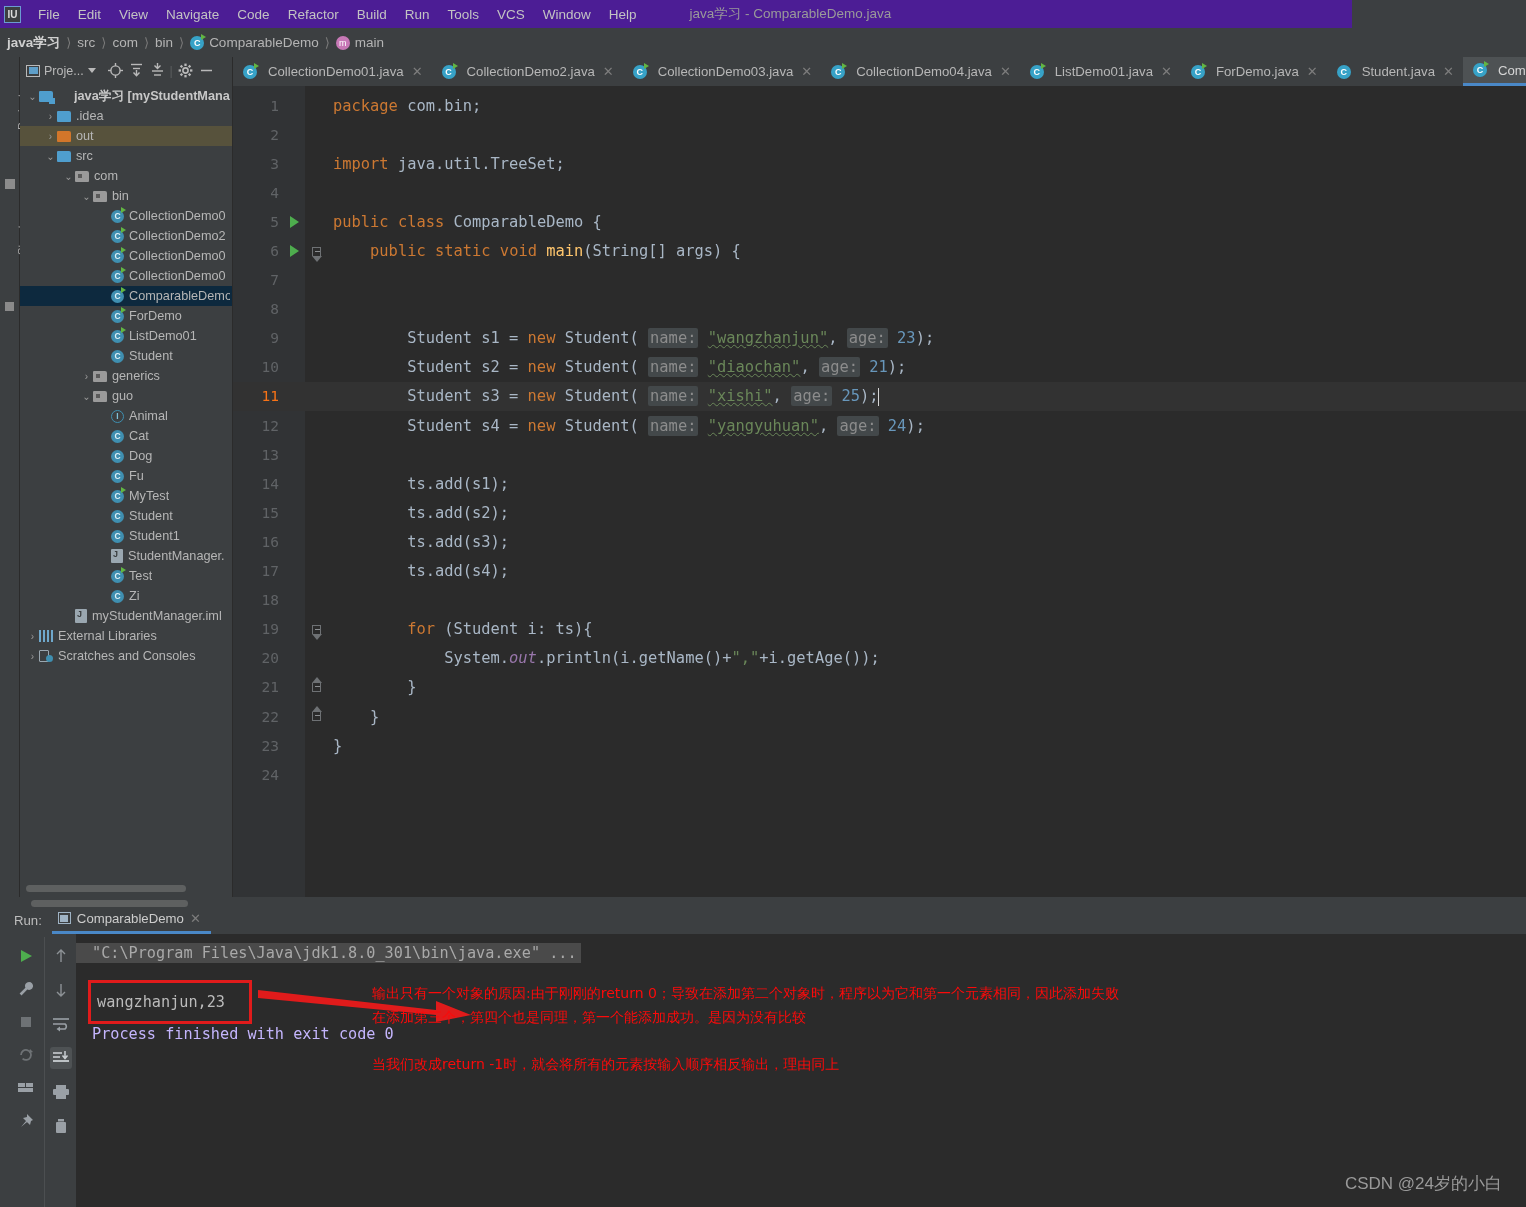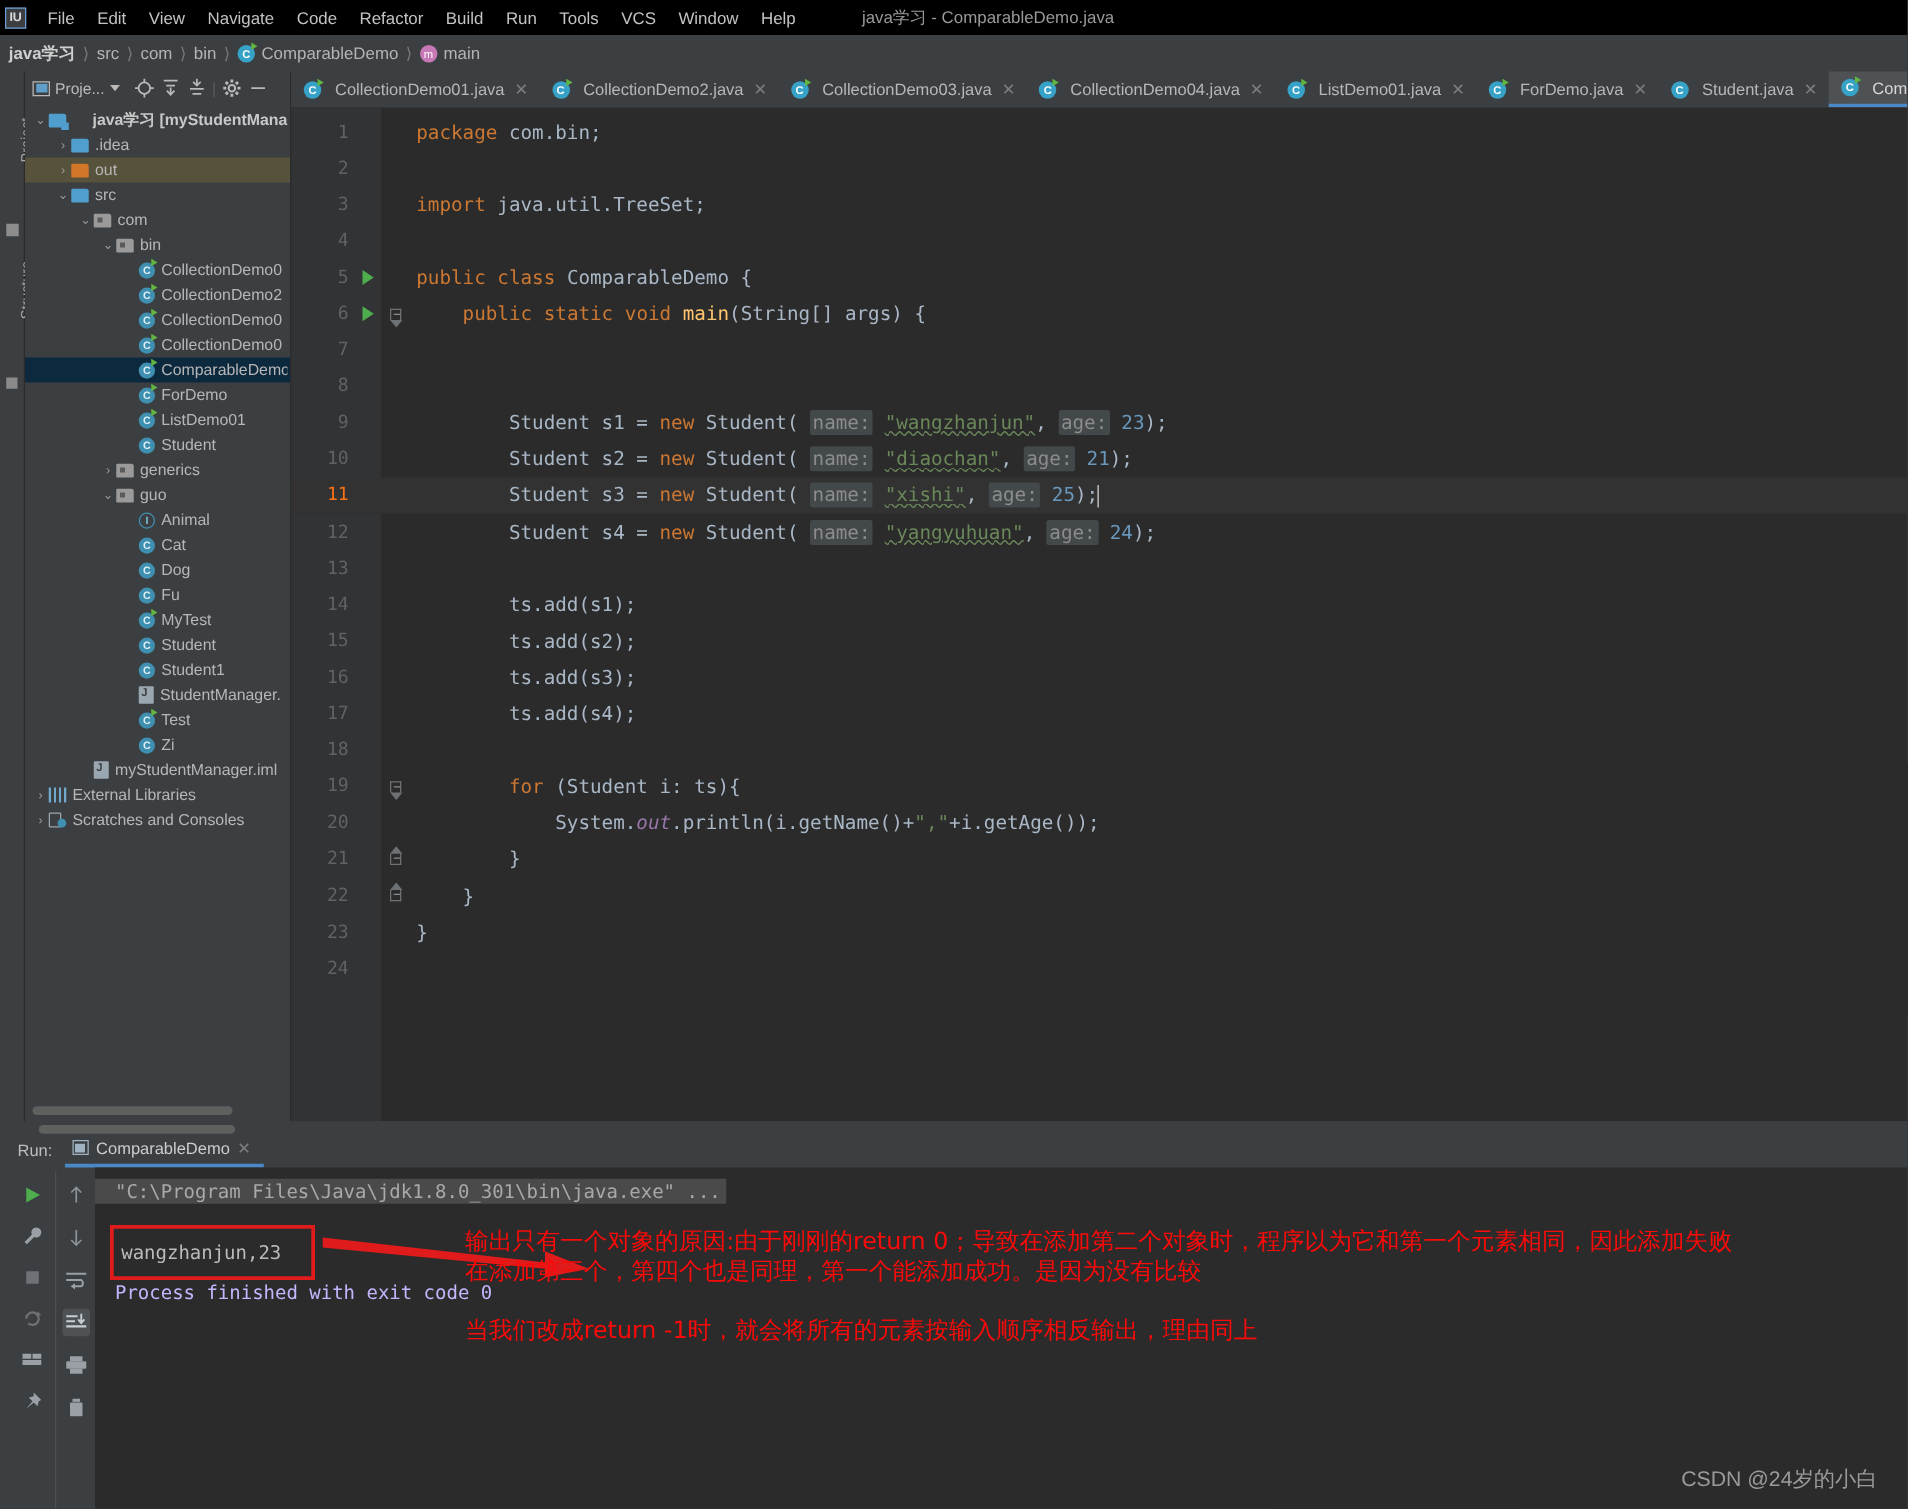--- a/index.html
+++ b/index.html
@@ -6,22 +6,22 @@
   html, body {
     width: 1526px; height: 1207px;
     background: #3c3f41;
     font-family: "Liberation Sans", sans-serif;
     overflow: hidden;
   }
   .ide { position: relative; width: 1526px; height: 1207px; background: #3c3f41; }
 
   
   .menubar {
-    position: absolute; left: 0; top: 0; width: 1526px; height: 28px;
-    background: #000000; display: flex; align-items: center;
+    position: absolute; left: 0; top: 0; width: 1352px; height: 28px;
+    background: #4c1d95; display: flex; align-items: center;
     padding-left: 4px; color: #bbbbbb; font-size: 13.5px;
   }
   .app-logo {
     width: 17px; height: 17px; border: 1px solid #6b9bd2;
     color: #dcdcdc; font-size: 10px; font-weight: bold;
     display: flex; align-items: center; justify-content: center;
     margin-right: 8px; background: #3c3f41;
   }
   .menu-item { padding: 3px 9px; color: #c3c3c3; font-size: 13.5px; white-space: nowrap; }
   .window-title { margin-left: 44px; color: #9a9a9a; font-size: 13.5px; }
@@ -255,21 +255,21 @@
   .cline.cmd { color: #a9a9a9; background: #4a4a4a; display: inline-block; padding: 1px 4px 1px 16px; }
   .outbox {
     position: absolute; left: 12px; top: 46px; width: 164px; height: 44px;
     border: 3px solid #e01b1b;
   }
   .outbox .txt {
     position: absolute; left: 6px; top: 10px;
     font-family: "DejaVu Sans Mono", monospace; font-size: 15.2px; color: #bbbbbb; white-space: pre;
   }
   .annot {
-    position: absolute; color: #fb0a0a; font-size: 19px; white-space: nowrap;
+    position: absolute; color: #fb0a0a; font-size: 14px; white-space: nowrap;
     font-family: "DejaVu Sans", sans-serif; line-height: 24px;
   }
   .arrow-wrap { position: absolute; left: 182px; top: 52px; width: 215px; height: 36px; }
   .watermark {
     position: absolute; right: 24px; bottom: 12px; color: #9a9a9a; font-size: 17px;
   }
 </style>
 </head>
 <body>
 

